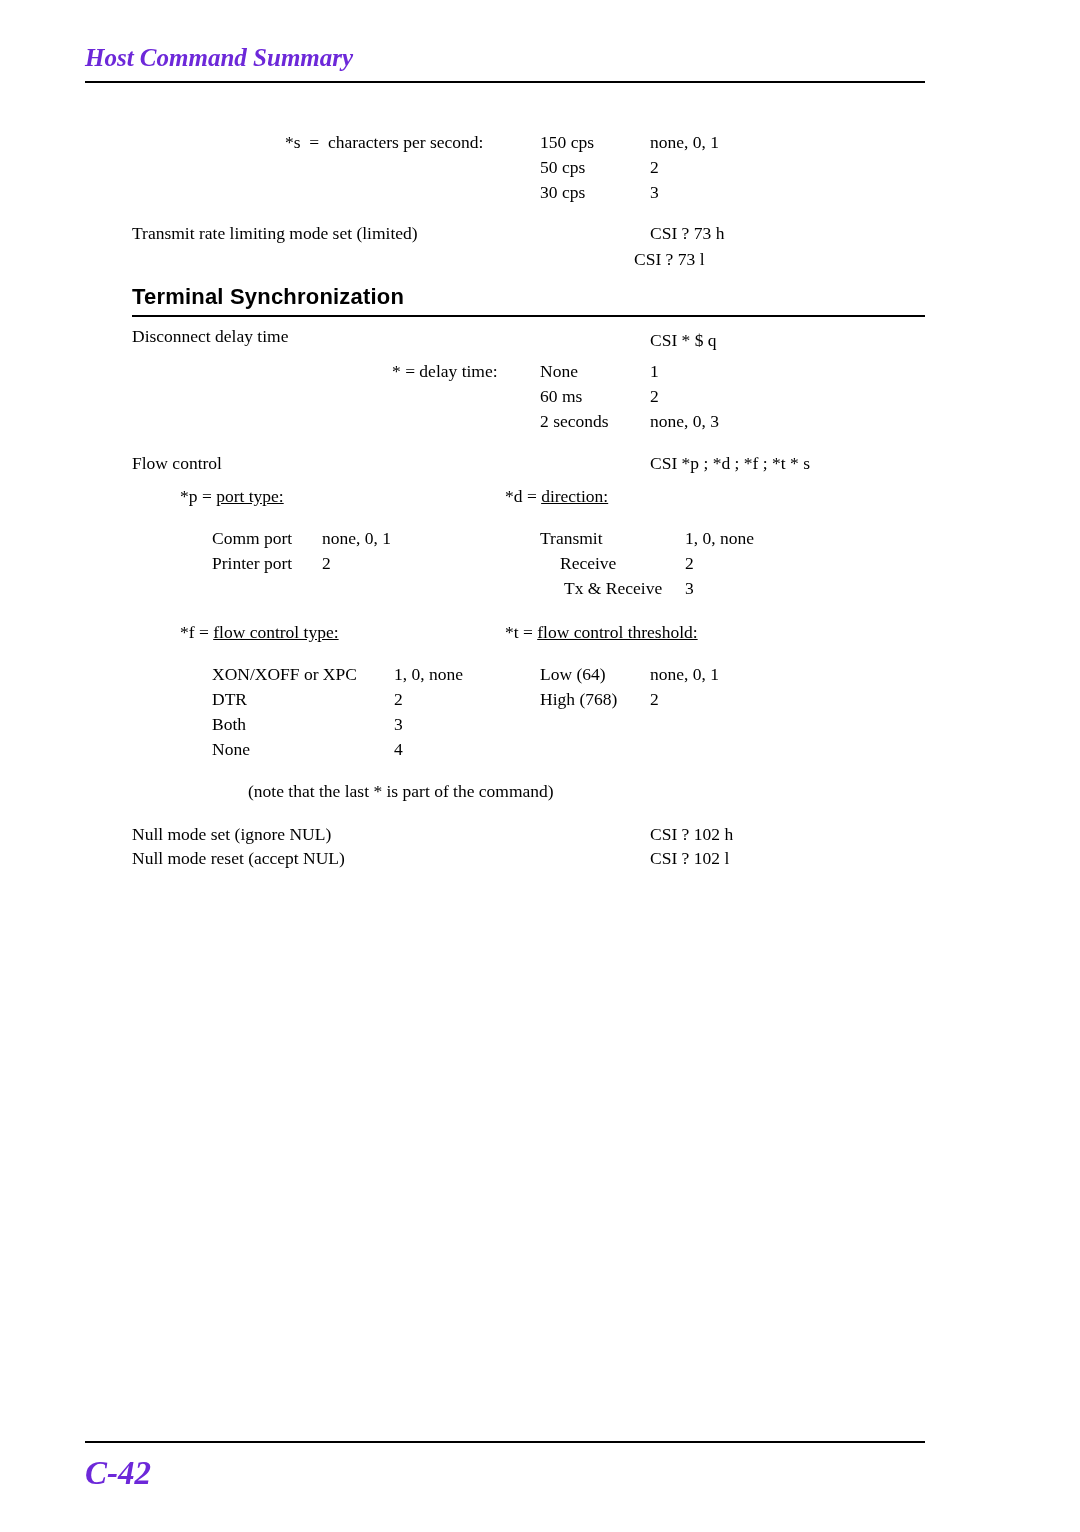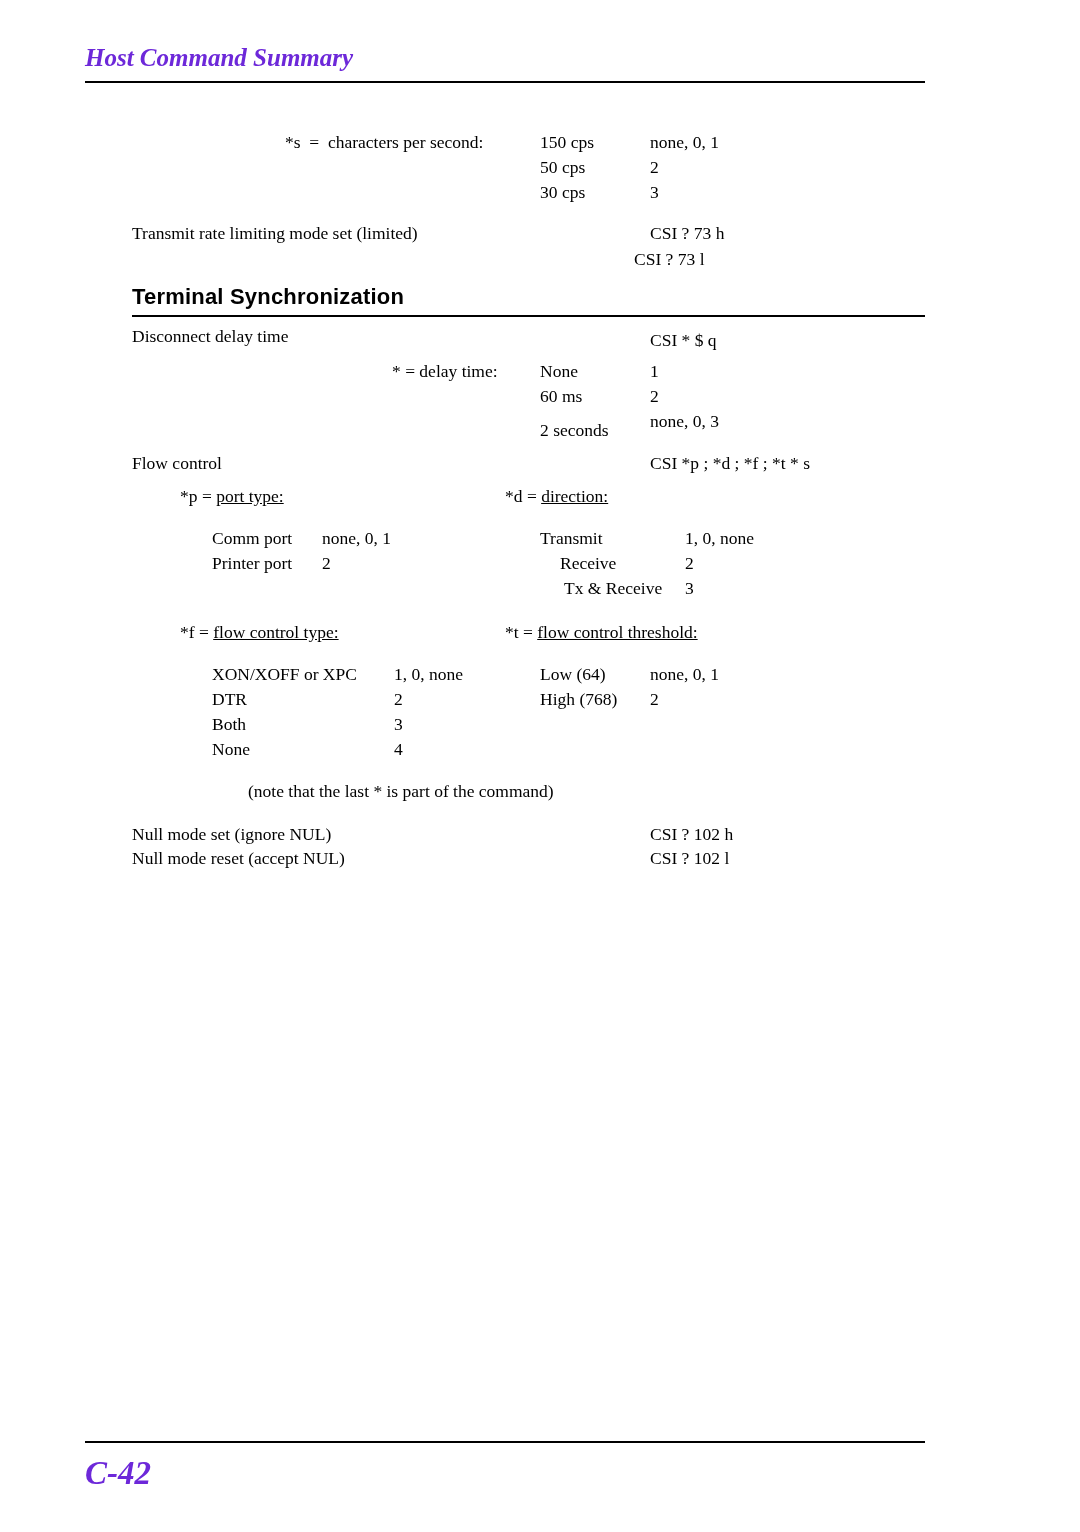--- a/index.html
+++ b/index.html
@@ -67,21 +67,21 @@
   <div class="h-sec" style="left:132px; top:284px;">Terminal Synchronization</div>
   <div class="rule" style="left:132px; top:315px; width:793px;"></div>
 
   <div class="t" style="left:132px; top:326px;">Disconnect delay time</div>
   <div class="t" style="left:650px; top:330px;">CSI * $ q</div>
   <div class="t" style="left:392px; top:361px;">* = delay time:</div>
   <div class="t" style="left:540px; top:361px;">None</div>
   <div class="t" style="left:650px; top:361px;">1</div>
   <div class="t" style="left:540px; top:386px;">60 ms</div>
   <div class="t" style="left:650px; top:386px;">2</div>
-  <div class="t" style="left:540px; top:411px;margin-top:9px;">2 seconds</div>
+  <div class="t" style="left:540px; top:411px;">2 seconds</div>
   <div class="t" style="left:650px; top:411px;">none, 0, 3</div>
 
   <div class="t" style="left:132px; top:453px;">Flow control</div>
   <div class="t" style="left:650px; top:453px;">CSI *p ; *d ; *f ; *t * s</div>
 
   <div class="t" style="left:180px; top:486px;"><span>*p = </span><span class="u">port type:</span></div>
   <div class="t" style="left:505px; top:486px;"><span>*d = </span><span class="u">direction:</span></div>
 
   <div class="t" style="left:212px; top:528px;">Comm port</div>
   <div class="t" style="left:322px; top:528px;">none, 0, 1</div>

